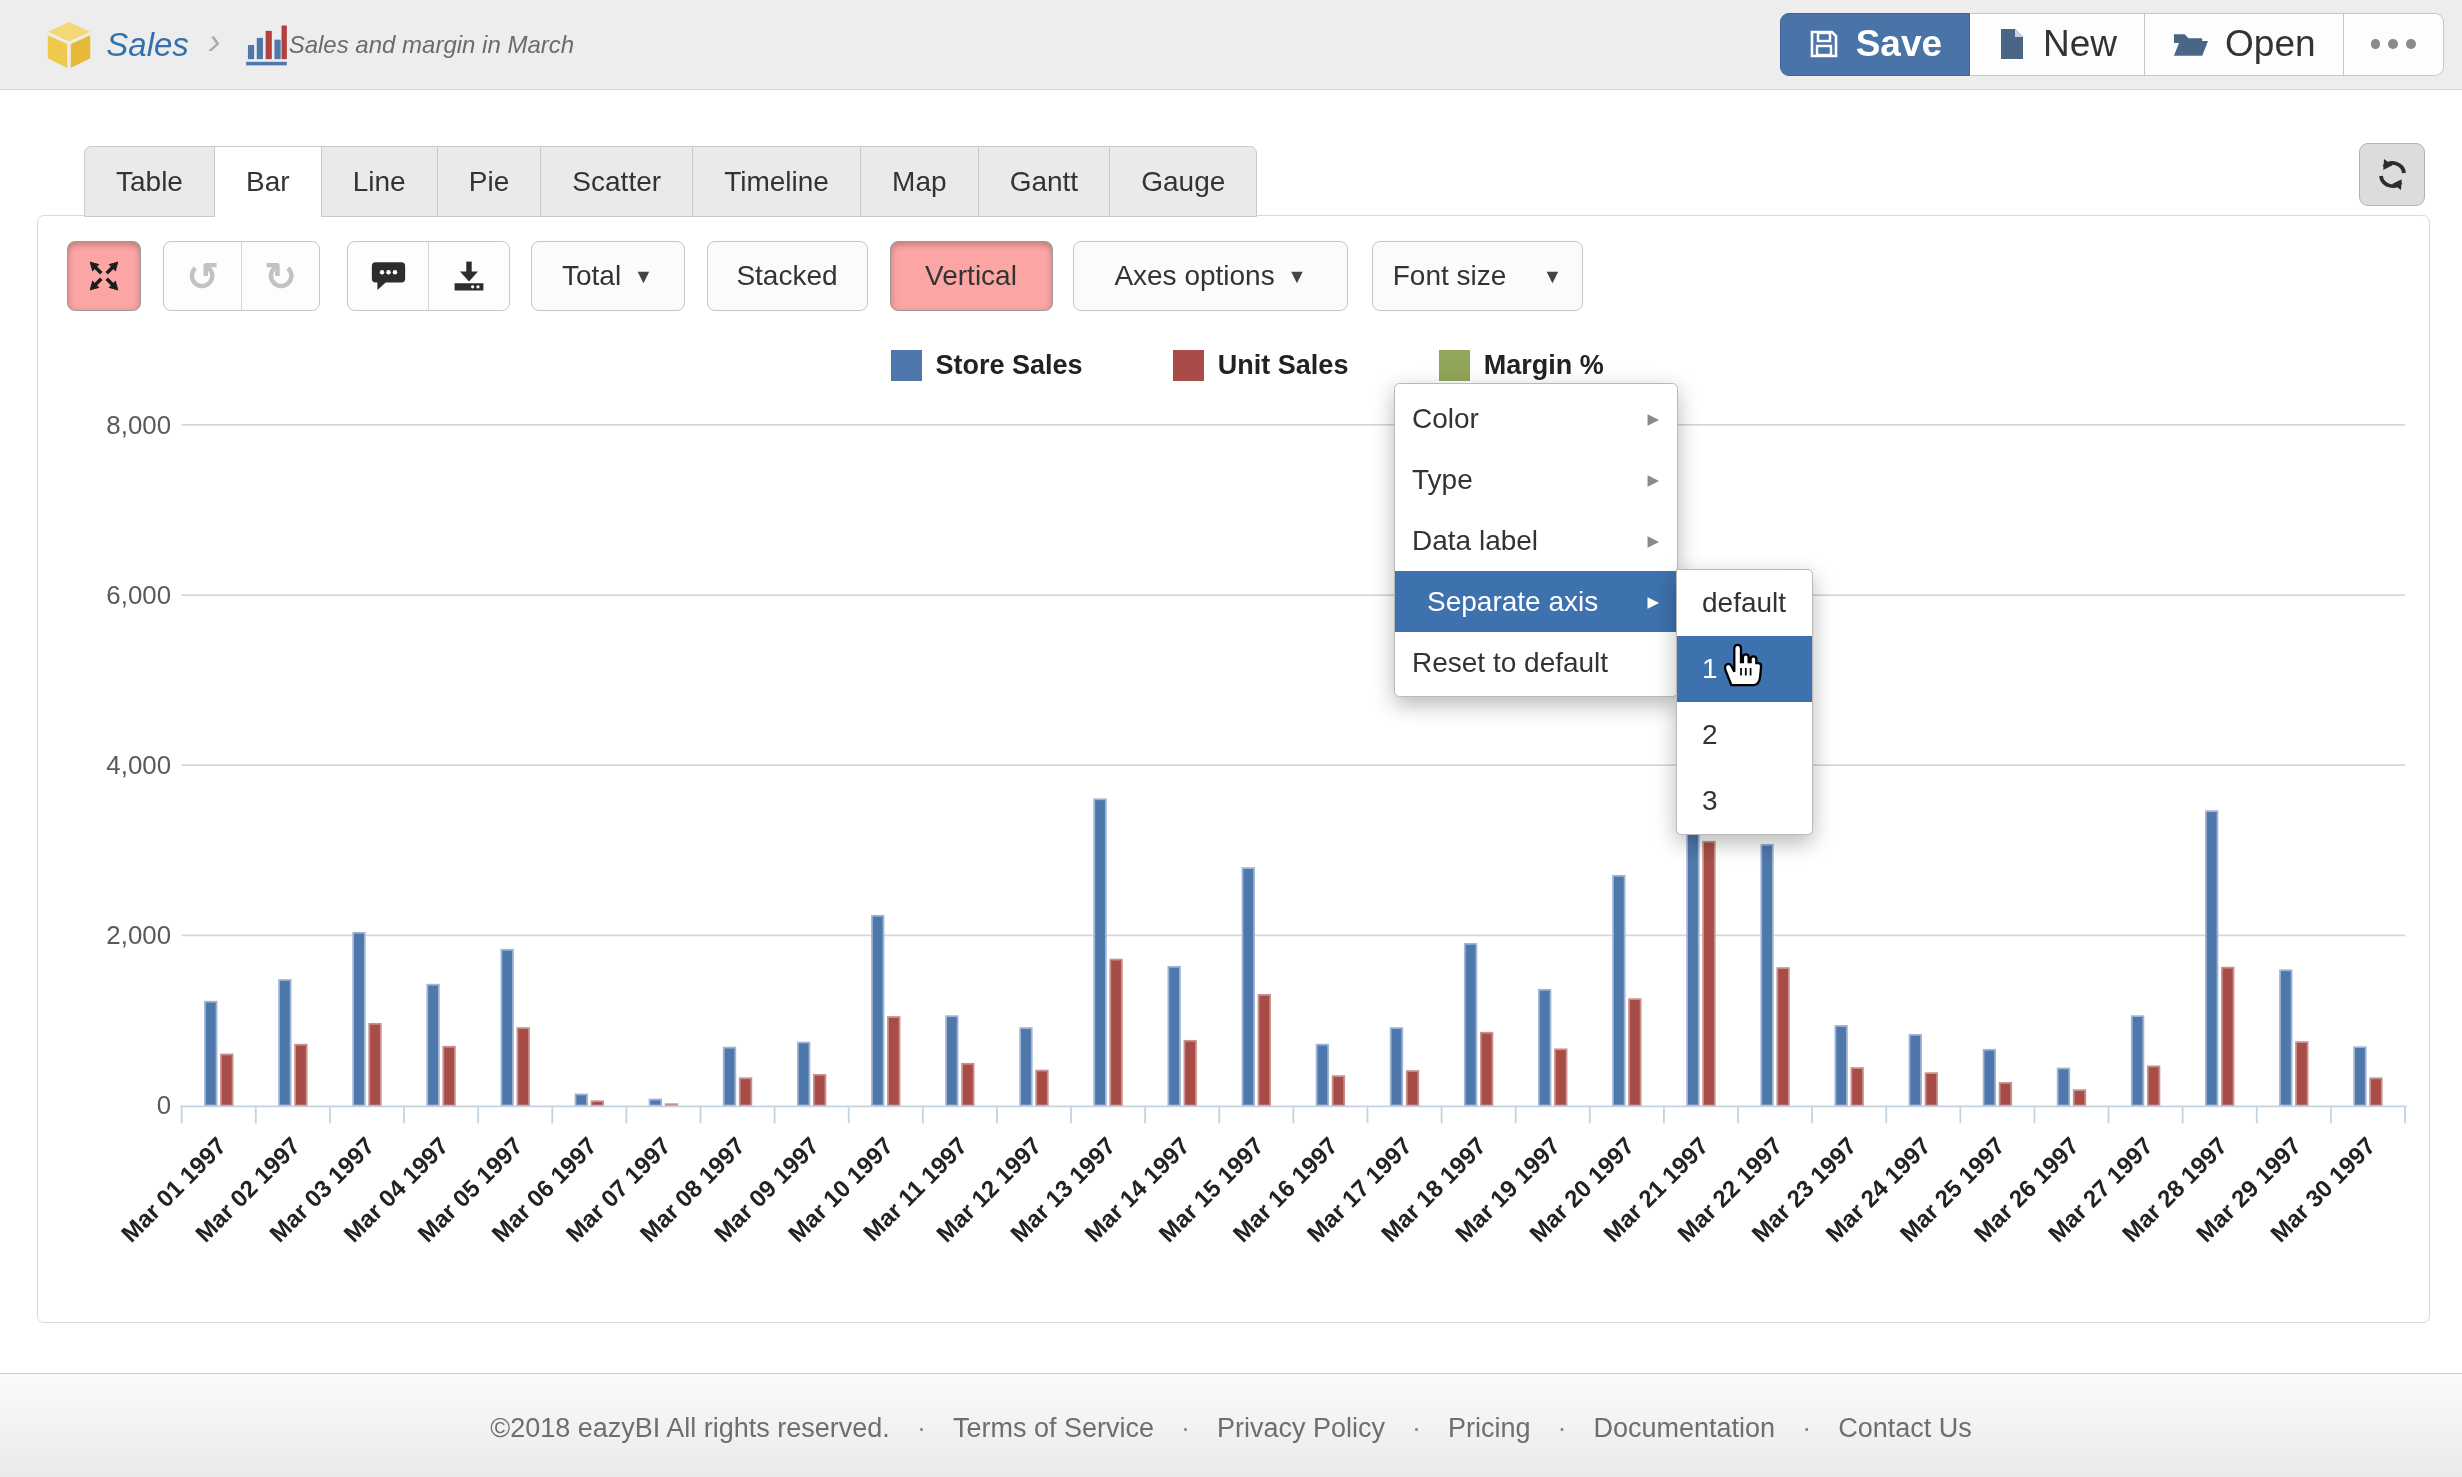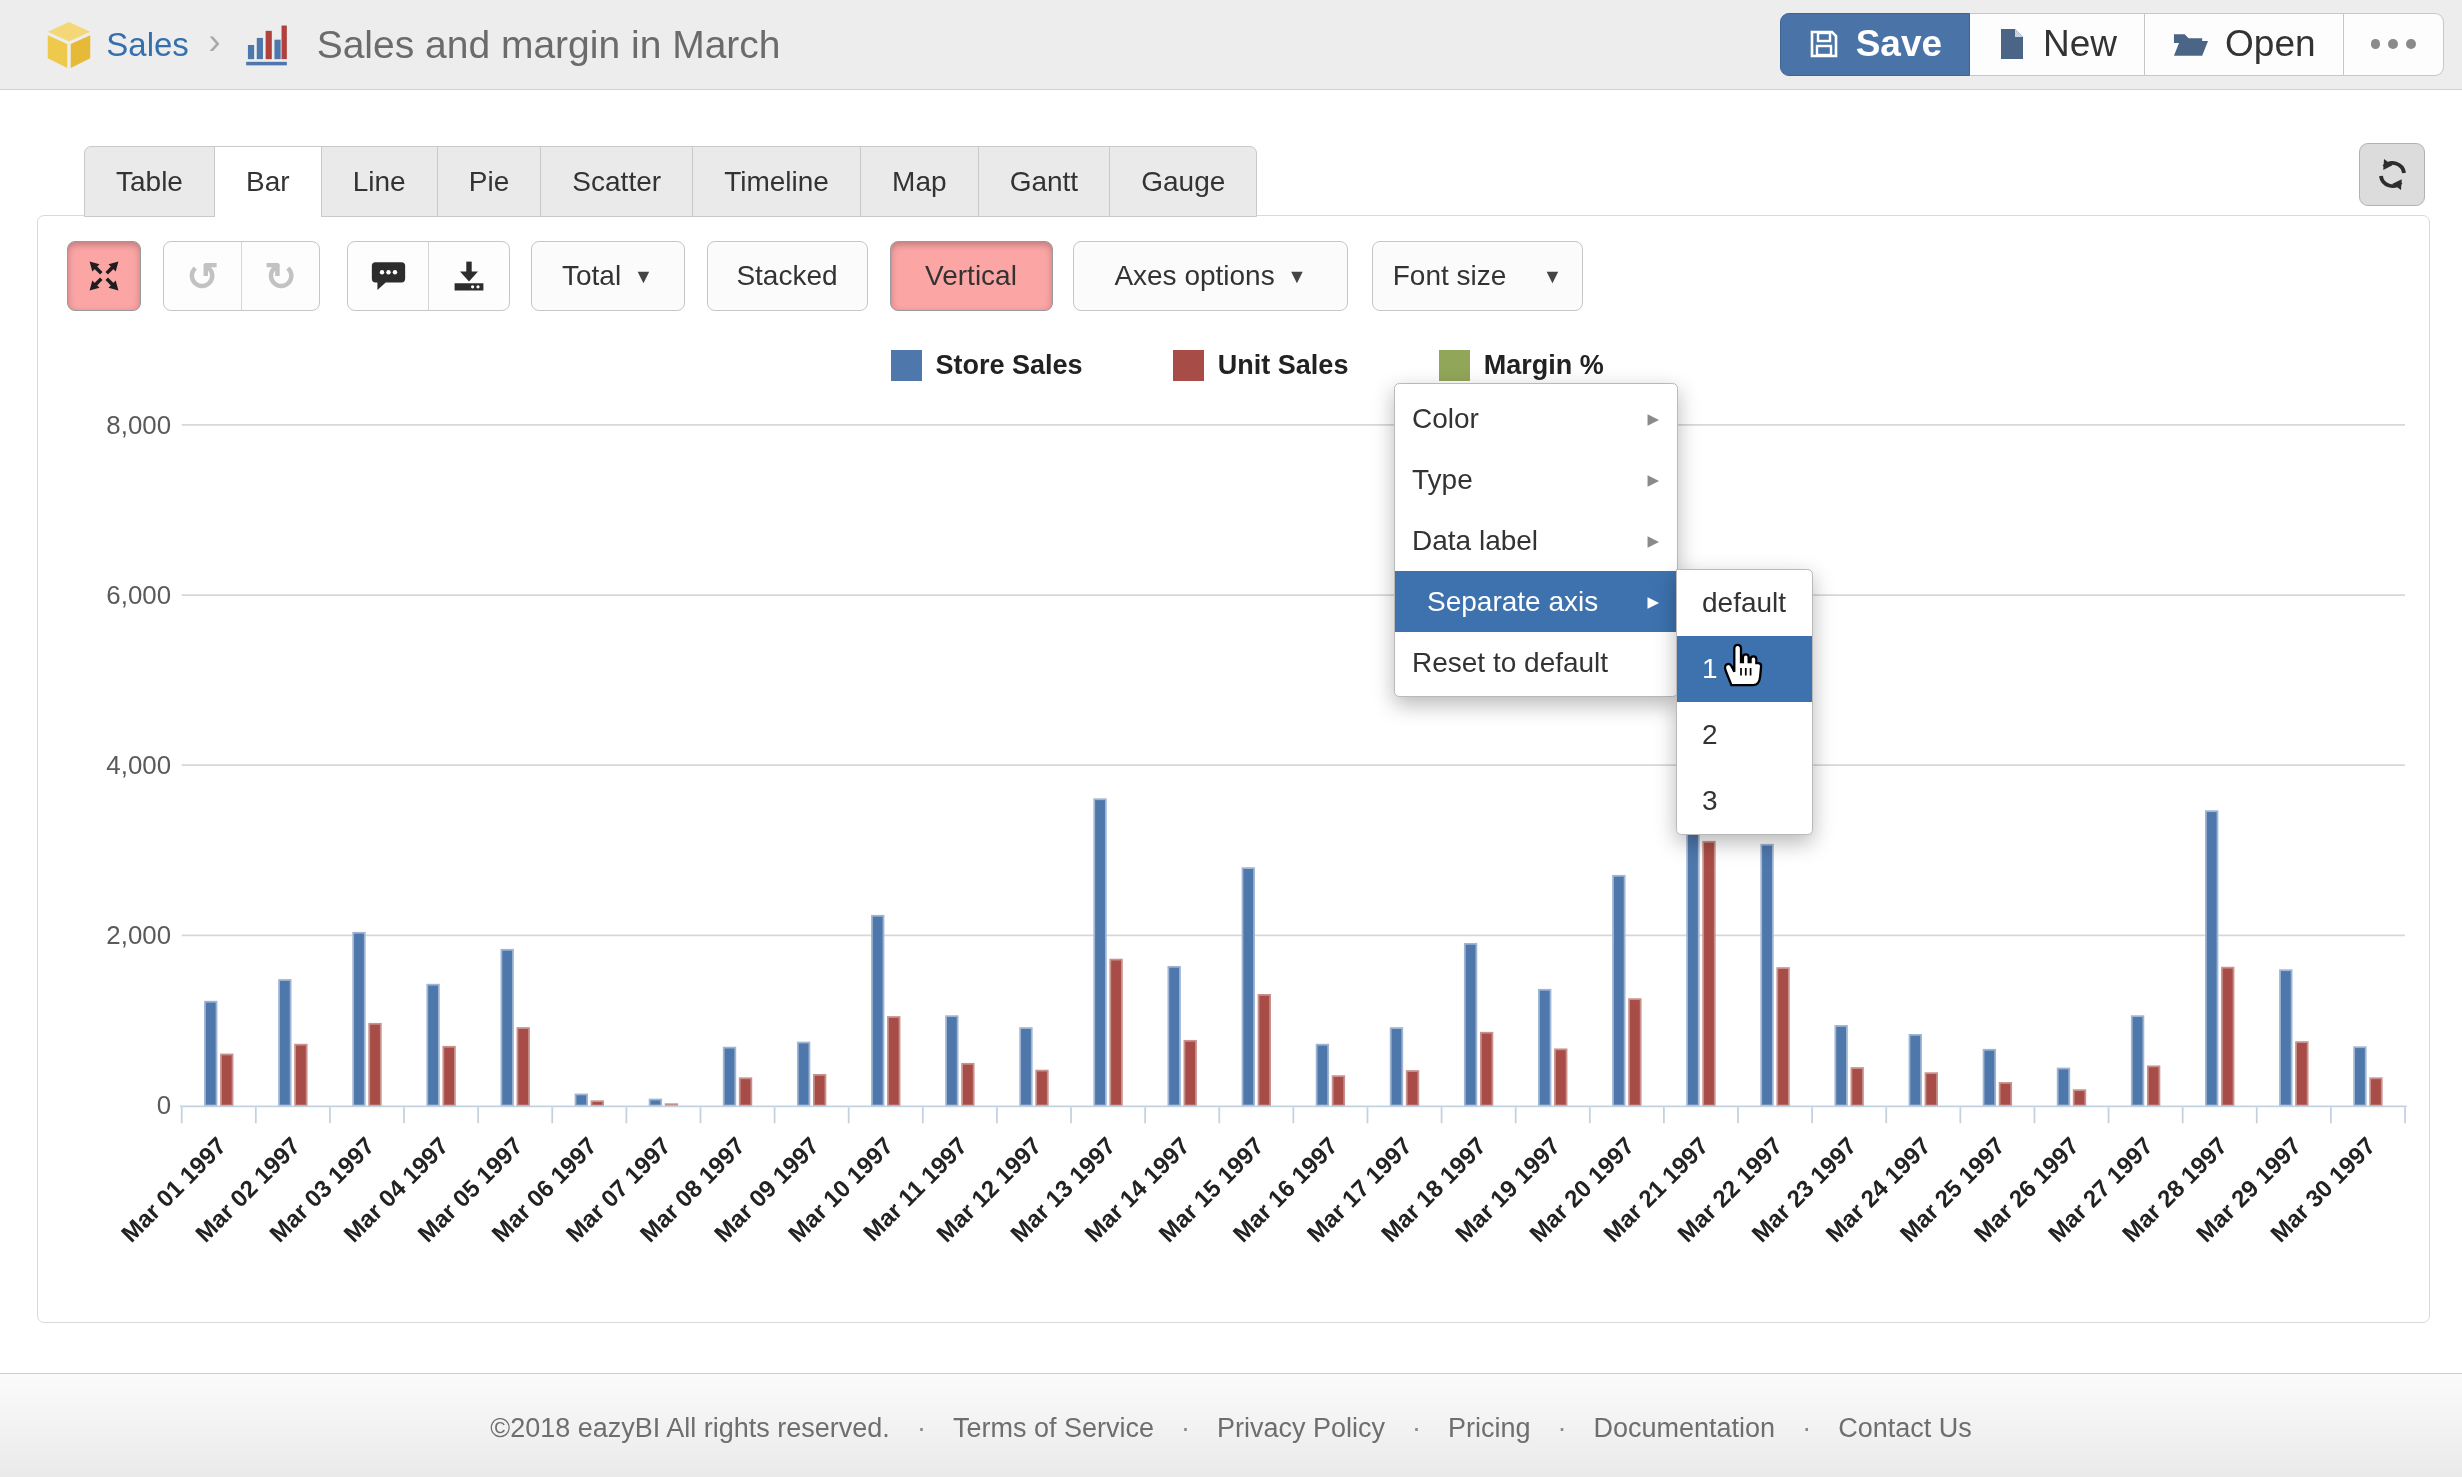--- a/index.html
+++ b/index.html
@@ -2,24 +2,24 @@
 <html style="font-size:14.3px"><head>
 <meta charset="utf-8">
 <style>
   html,body{margin:0;padding:0;}
   body{width:2462px;height:1477px;position:relative;overflow:hidden;background:#fff;
        font-family:"Liberation Sans", sans-serif;color:#333;}
   .abs{position:absolute;}
 
   
   #header{left:0;top:0;width:2462px;height:89px;background:#ededed;border-bottom:1.8px solid #d2d2d2;}
-  #brand{left:46px;top:19.6px;display:flex;align-items:center;}
+  #brand{left:46px;top:19.6px;display:flex;align-items:center;font-style:italic;}
   #crumb-sales{color:#3470ad;font-size:33px;margin-left:14.3px;text-decoration:none;cursor:pointer;}
   #crumb-sep{color:#a9a9a9;font-size:36px;margin:0 19.6px 5.3px 19.6px;}
-  #page-title{color:#6b6b6b;font-size:39px;margin-left:28px;}
+  #page-title{color:#6b6b6b;font-size:24px;margin-left:0;}
   #hdr-buttons{right:18px;top:12.5px;display:flex;}
   .hbtn{height:61px;display:flex;align-items:center;border:0.9px solid #c6c6c6;background:#fdfdfd;
         padding:0 27px;font-size:37px;color:#333;cursor:pointer;}
   .hbtn + .hbtn{border-left:none;}
   .hbtn:first-child{border-radius:9px 0 0 9px;}
   .hbtn:last-child{border-radius:0 9px 9px 0;}
   .hbtn.primary{background:#4a74a8;border-color:#3d6394;color:#fff;font-weight:bold;}
   .hbtn .ic{margin-right:16px;display:flex;}
   .dots{display:flex;gap:8px;}
   .dots i{width:9.8px;height:9.8px;border-radius:50%;background:#8a8a8a;}

